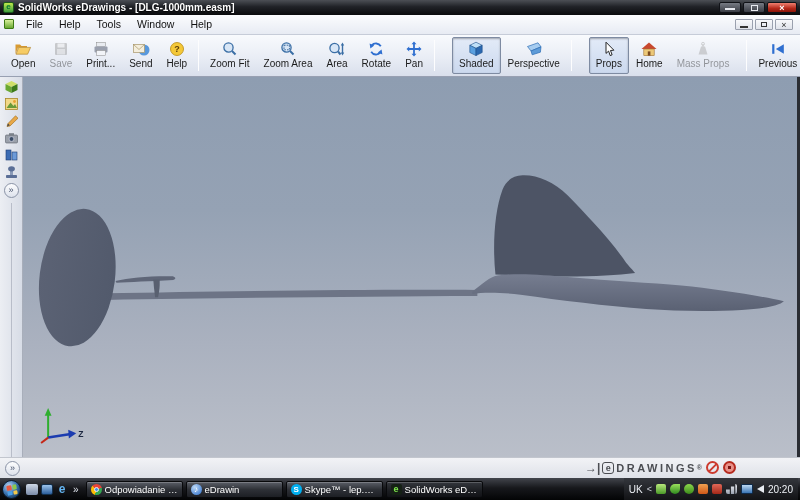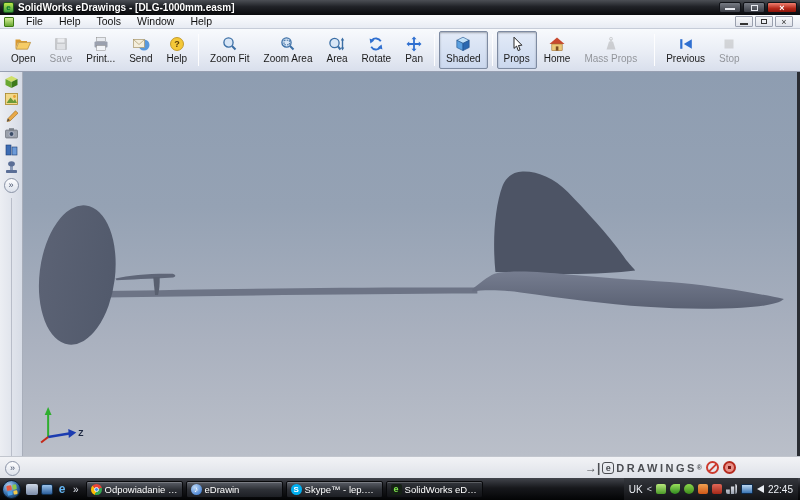--- a/index.html
+++ b/index.html
@@ -17,41 +17,41 @@
   .titlebar .title { flex:1; white-space:nowrap; overflow:hidden; text-shadow:0 1px 1px #000; }
   .winbtns { display:flex; gap:2px; }
   .wbtn { width:22px; height:11px; border:1px solid #111318; border-radius:2px;
     background:linear-gradient(#777b84,#3a3d45); position:relative; }
   .wbtn.close { width:30px; background:linear-gradient(#f08070,#b4281a 60%,#8c1408); }
   .glyph-min { position:absolute; left:5px; right:5px; bottom:2px; border-bottom:2px solid #e8eaf0; }
   .glyph-restore { position:absolute; left:7px; top:2px; width:7px; height:6px; border:1px solid #e8eaf0; }
   .wbtn.close span { position:absolute; inset:0; color:#fff; font-size:9px; line-height:10px; text-align:center; }
 
   
-  .menubar { height:14px; background:linear-gradient(#fbfcfe,#e7ebf3); border-bottom:1px solid #c6ccd8;
+  .menubar { height:20px; background:linear-gradient(#fbfcfe,#e7ebf3); border-bottom:1px solid #c6ccd8;
     display:flex; align-items:center; padding:0 3px; font-size:10.5px; color:#111; }
   .doc-icon { width:10px; height:10px; background:linear-gradient(#d8f09a,#69a832); border:1px solid #3d7a14;
     border-radius:1px; margin:0 4px 0 1px; }
   .menu-item { padding:0 8px; line-height:13px; }
   .childbtns { margin-left:auto; display:flex; gap:2px; padding-right:4px; }
   .cbtn { width:18px; height:11px; background:linear-gradient(#f8f9fb,#dfe2ea); border:1px solid #9aa0ae;
     border-radius:1px; position:relative; }
   .cbtn .glyph-min { border-color:#333; left:4px; right:4px; bottom:1px; border-bottom-width:2px; }
   .cbtn .glyph-restore { border-color:#333; left:5px; top:2px; width:6px; height:5px; }
   .cbtn span { position:absolute; inset:0; color:#333; font-size:9px; line-height:10px; text-align:center; }
 
   
   .toolbar { height:43px; background:linear-gradient(#f8fafd,#e9edf5 55%,#d9dfec);
     border-bottom:1px solid #98a0b2; display:flex; align-items:stretch; padding:2px 46px 2px 4px; }
   .tbtn { display:flex; flex-direction:column; align-items:center; justify-content:center; gap:1px;
     padding:1px 6px; font-size:10px; color:#1b1b1b; border:1px solid transparent; border-radius:2px;
     white-space:nowrap; }
   .tbtn svg { display:block; }
   .tbtn.pressed { background:linear-gradient(#e3ebf8,#cbd8ee); border:1px solid #7e8ba2;
-    box-shadow:inset 0 1px 2px rgba(0,0,0,.3); }
+    box-shadow:inset 0 1px 2px rgba(0,0,0,.3);margin-left:13px; }
   .tbtn.disabled { opacity:.42; filter:grayscale(1);text-align:center; }
   .tsep { width:1px; background:#b2b8c6; border-right:1px solid #fdfdfe; margin:3px 4px; }
   .tsep.pushed { margin-left:10px; }
 
   
   .main { height:384px; display:flex; position:relative; }
   .sidebar { width:23px; background:linear-gradient(90deg,#eceef3,#d7dce6);
     border-right:1px solid #a8aeba; display:flex; flex-direction:column; align-items:center;
     padding-top:2px; gap:2px; }
   .sicon { width:18px; height:15px; display:flex; align-items:center; justify-content:center;
@@ -255,20 +255,27 @@
     </div>
     <div class="tsep"></div>
     <div class="tbtn pressed">
       <svg width="18" height="16" viewBox="0 0 18 16">
           <polygon points="9,1.2 15.2,4.3 9,7.4 2.8,4.3" fill="#bfe0f8" stroke="#1c4f8a" stroke-width="0.6"></polygon>
           <polygon points="2.8,4.3 9,7.4 9,14.6 2.8,11.5" fill="#5aa0e0" stroke="#1c4f8a" stroke-width="0.6"></polygon>
           <polygon points="15.2,4.3 9,7.4 9,14.6 15.2,11.5" fill="#2a68b0" stroke="#1c4f8a" stroke-width="0.6"></polygon>
         </svg>
       <span>Shaded</span>
     </div>
+    <div class="tbtn">
+      <svg width="18" height="16" viewBox="0 0 18 16">
+          <polygon points="2.5,5.5 13,1.8 16,5.8 6,10" fill="#a6ccf0" stroke="#2d6db5" stroke-width="0.7"></polygon>
+          <polygon points="6,10 16,5.8 15.4,11.2 7.2,13.8" fill="#5d9bd8" stroke="#2d6db5" stroke-width="0.7"></polygon>
+        </svg>
+      <span>Perspective</span>
+    </div>
     <div class="tsep"></div>
     <div class="tbtn pressed">
       <svg width="18" height="16" viewBox="0 0 18 16">
           <path d="M6,1.2 L6,12.4 L8.6,10.1 L10.2,14.6 L12.1,13.8 L10.5,9.5 L13.9,9.2 Z" fill="#fff" stroke="#111" stroke-width="0.9"></path>
         </svg>
       <span>Props</span>
     </div>
     <div class="tbtn">
       <svg width="18" height="16" viewBox="0 0 18 16">
           <polygon points="1.5,8 9,1.5 16.5,8" fill="#c8482e"></polygon>
@@ -433,17 +440,17 @@
       <span class="lang">UK</span>
       <span class="collapse">&lt;</span>
       <span class="trayicon ti-g1"></span>
       <span class="trayicon ti-g2"></span>
       <span class="trayicon ti-g3"></span>
       <span class="trayicon ti-o"></span>
       <span class="trayicon ti-r"></span>
       <span class="trayicon ti-net"></span>
       <span class="trayicon ti-mon"></span>
       <span class="ti-vol"></span>
-      <span class="clock">22:45</span>
+      <span class="clock">20:20</span>
     </div>
   </div>
 
 </div>
 
 </body></html>

